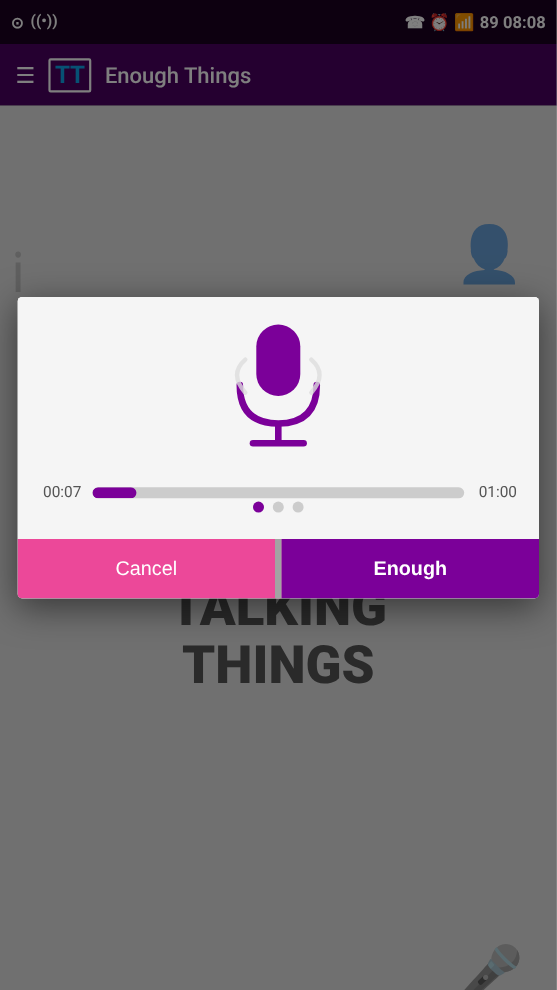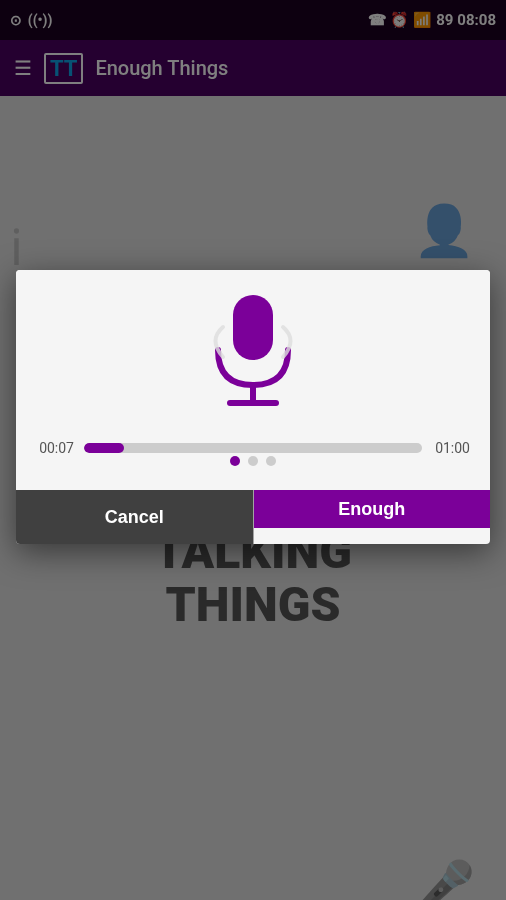--- a/index.html
+++ b/index.html
@@ -242,32 +242,32 @@
 
     
     .dialog-buttons {
       display: flex;
       width: 100%;
     }
 
     .btn-cancel {
       flex: 1;
       height: 54px;
-      background: #404040;
+      background: #ec4899;
       color: white;
       font-size: 18px;
-      font-weight: bold;
+      font-weight: normal;
       border: none;
       cursor: pointer;
-      border-right: 1px solid #a3a3a3;
+      border-right: 6px solid #a3a3a3;
     }
 
     .btn-enough {
       flex: 1;
-      height: 38px;
+      height: 54px;
       background: #7b0099;
       color: white;
       font-size: 18px;
       font-weight: bold;
       border: none;
       cursor: pointer;
     }
   </style>
 </head>
 <body>

